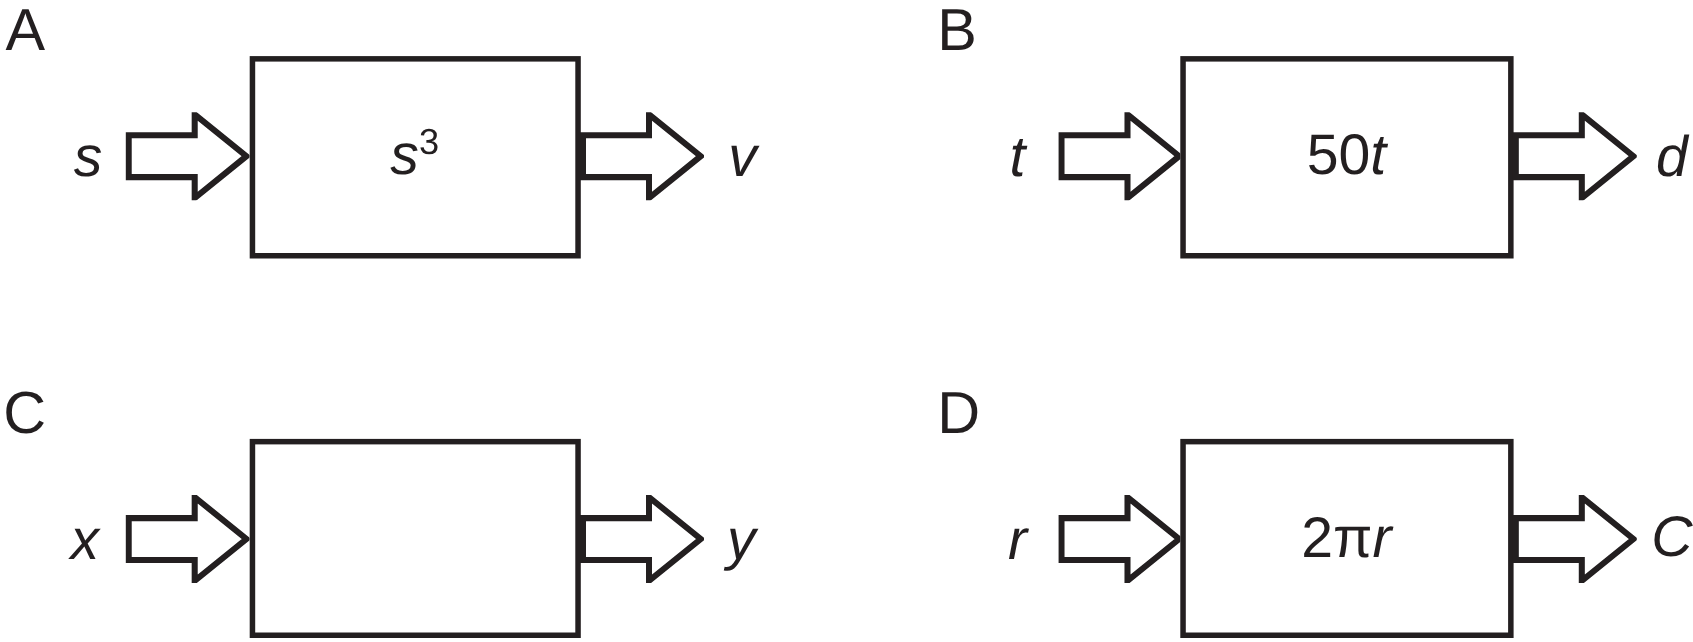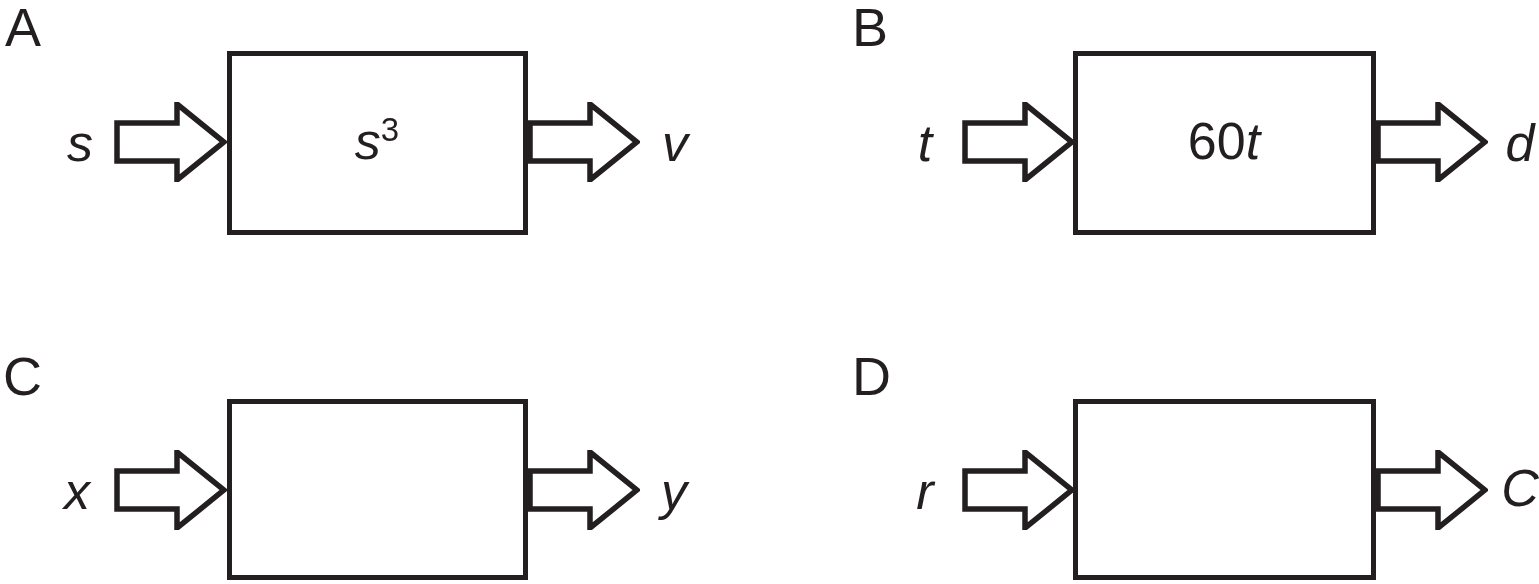--- a/index.html
+++ b/index.html
@@ -71,21 +71,21 @@
   </div>
 
   <div class="machine">
     <div class="machine-letter" style="left:852px; top:0px;">B</div>
     <div class="center var" style="left:925px; top:143px;">t</div>
     <svg class="arrow-svg" style="left:962px; top:102px;" width="113" height="80" viewBox="0 0 113 80">
       <path d="M3 21 H63 V2 L110 40 L63 78 V59 H3 Z" fill="#ffffff" stroke="#231f20" stroke-width="5.5" stroke-linejoin="miter"></path>
     </svg>
     <div class="rule-box" style="left:1073px; top:51px; width:303px; height:184px;"></div>
     <div class="center expr" style="left:1224px; top:141px;">
-      <span class="up">60</span><span class="it">t</span>
+      <span class="up">50</span><span class="it">t</span>
     </div>
     <svg class="arrow-svg" style="left:1375px; top:102px;" width="113" height="80" viewBox="0 0 113 80">
       <path d="M3 21 H63 V2 L110 40 L63 78 V59 H3 Z" fill="#ffffff" stroke="#231f20" stroke-width="5.5" stroke-linejoin="miter"></path>
     </svg>
     <div class="center var" style="left:1520px; top:143px;">d</div>
   </div>
 
   <div class="machine">
     <div class="machine-letter" style="left:3px; top:349px;">C</div>
     <div class="center var" style="left:77px; top:491px;">x</div>
@@ -99,19 +99,22 @@
     <div class="center var" style="left:674px; top:491px;">y</div>
   </div>
 
   <div class="machine">
     <div class="machine-letter" style="left:852px; top:349px;">D</div>
     <div class="center var" style="left:925px; top:491px;">r</div>
     <svg class="arrow-svg" style="left:962px; top:450px;" width="113" height="80" viewBox="0 0 113 80">
       <path d="M3 21 H63 V2 L110 40 L63 78 V59 H3 Z" fill="#ffffff" stroke="#231f20" stroke-width="5.5" stroke-linejoin="miter"></path>
     </svg>
     <div class="rule-box" style="left:1073px; top:399px; width:303px; height:181px;"></div>
+    <div class="center expr" style="left:1224px; top:489px;">
+      <span class="up">2</span><span class="pi">π</span><span class="it">r</span>
+    </div>
     <svg class="arrow-svg" style="left:1375px; top:450px;" width="113" height="80" viewBox="0 0 113 80">
       <path d="M3 21 H63 V2 L110 40 L63 78 V59 H3 Z" fill="#ffffff" stroke="#231f20" stroke-width="5.5" stroke-linejoin="miter"></path>
     </svg>
     <div class="center var" style="left:1520px; top:488px;">C</div>
   </div>
 
 </div>
 
 </body></html>

